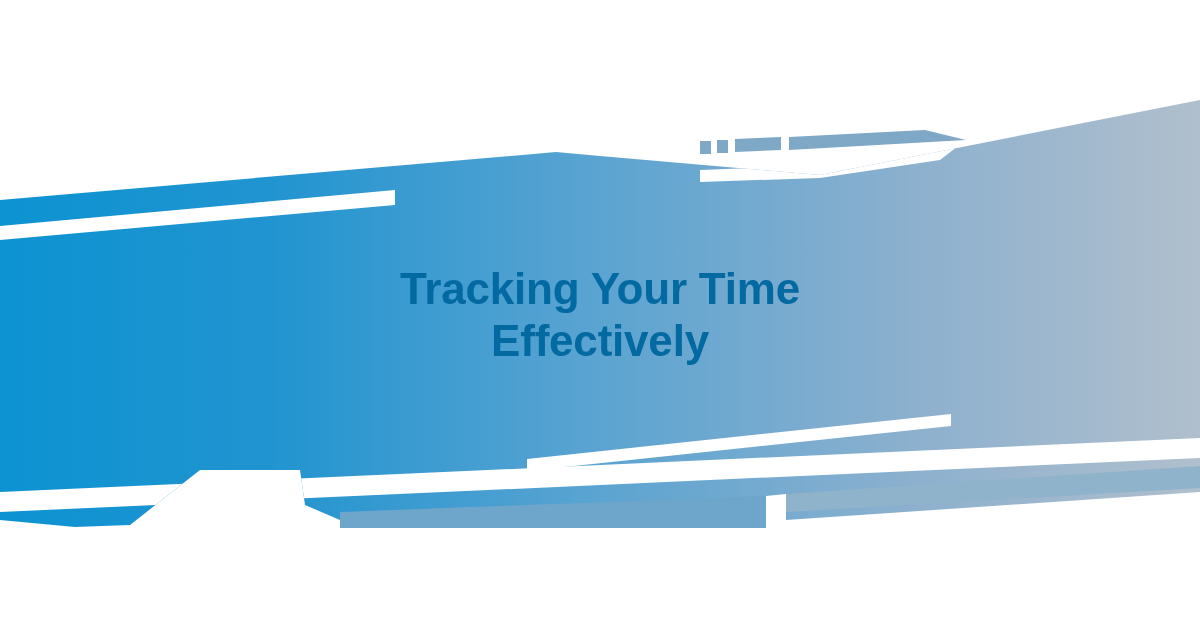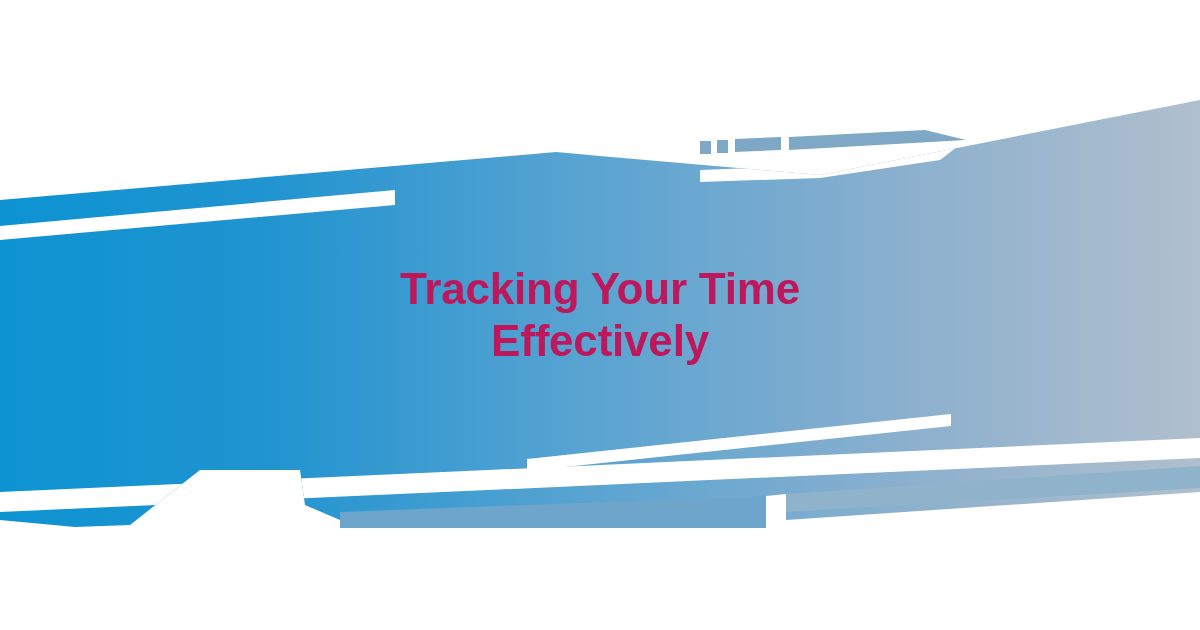--- a/index.html
+++ b/index.html
@@ -39,21 +39,21 @@
   }
   #banner-title {
     margin: 0;
     width: 470px;
     text-align: center;
     font-family: "Liberation Sans", sans-serif;
     font-weight: bold;
     font-size: 44px;
     line-height: 1.18;
     letter-spacing: -0.2px;
-    color: #be185d;
+    color: #0369a1;
     white-space: pre-line;
   }
 </style>
 </head>
 <body>
 
 <div id="banner">
 
   <svg id="banner-svg" viewBox="0 0 1200 630" preserveAspectRatio="none">
     <defs>

